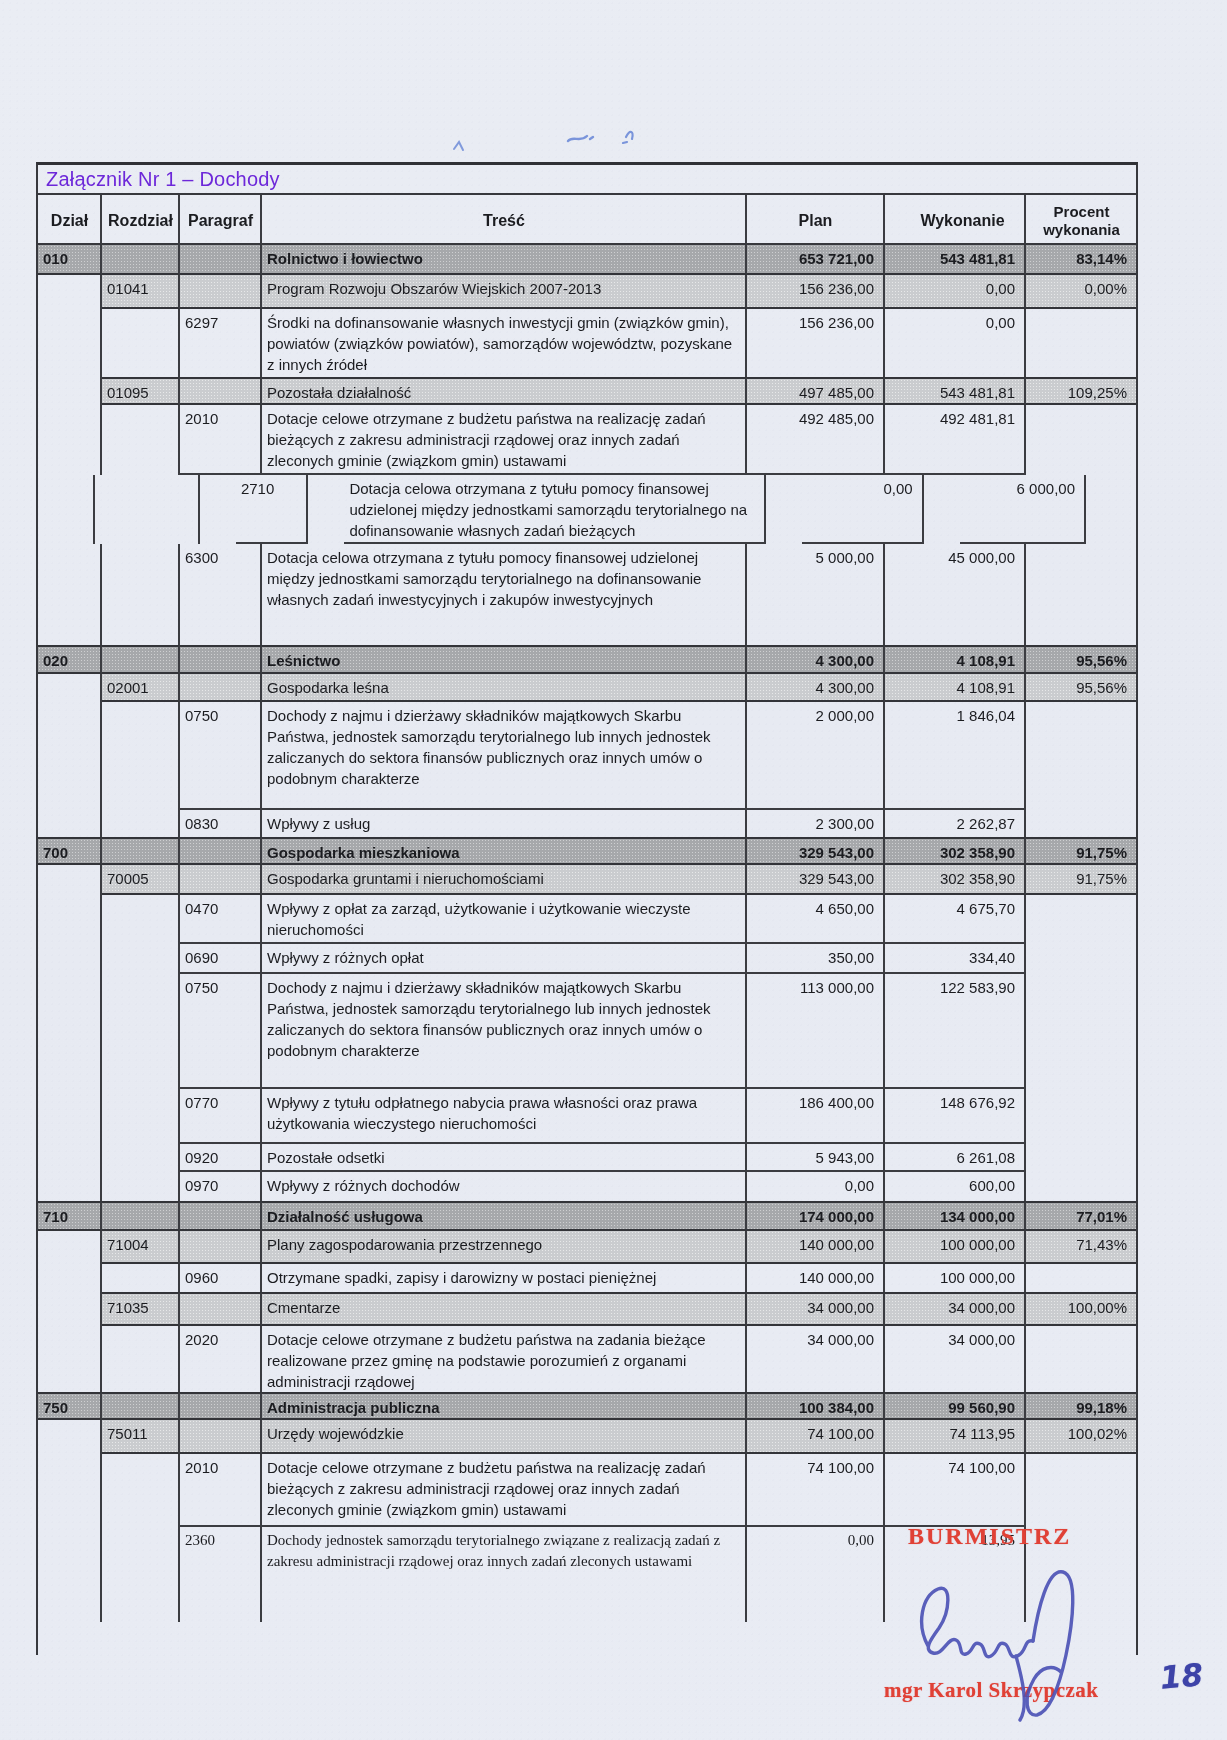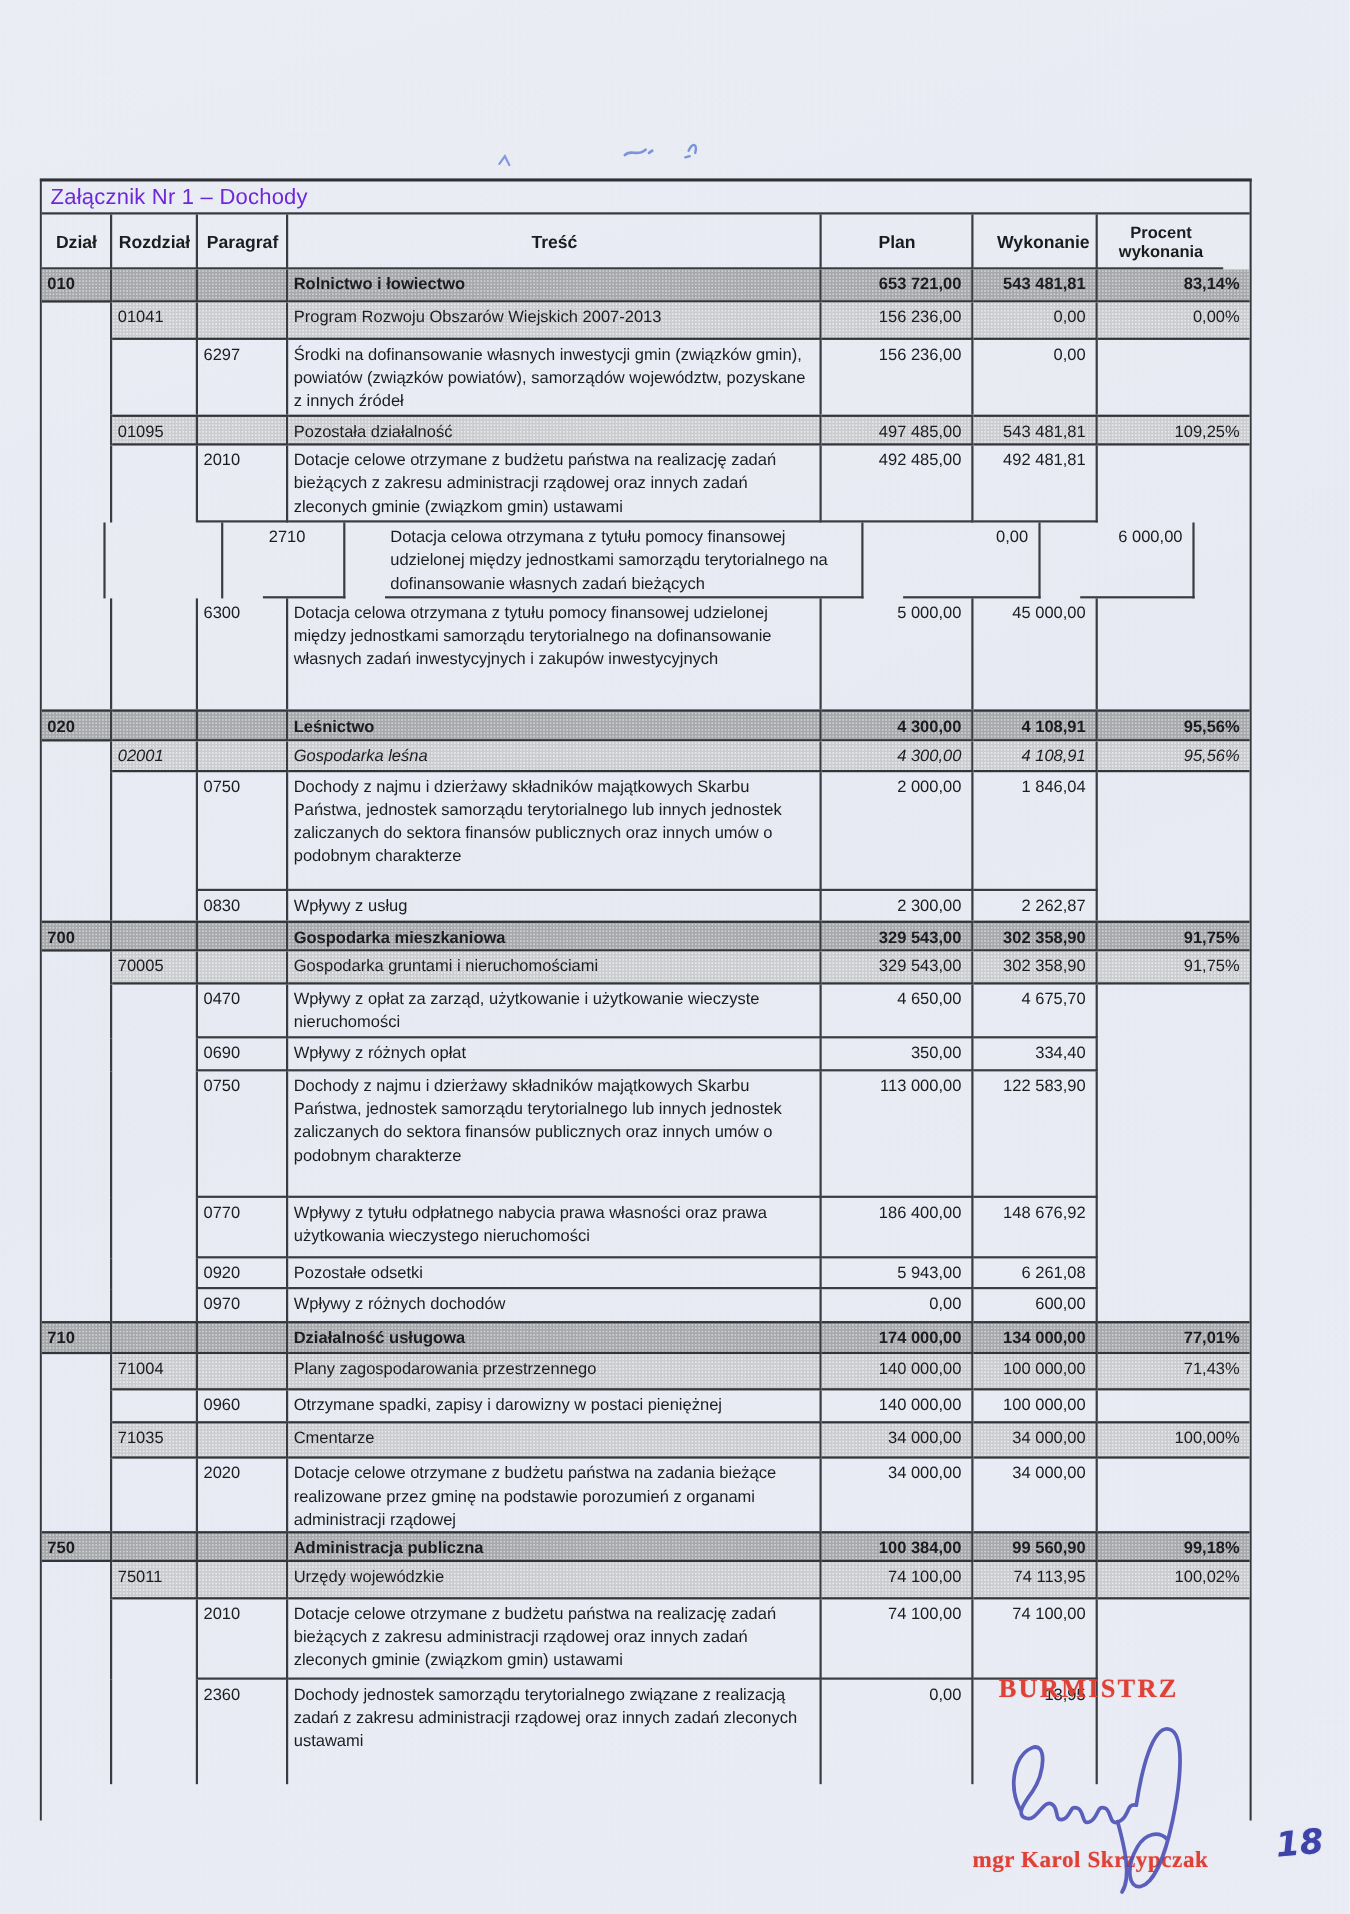--- a/index.html
+++ b/index.html
@@ -25,21 +25,21 @@
     font-weight:bold;font-size:16px;border-bottom:2px solid #37383d;line-height:18px;}
 
   .row{display:flex;box-sizing:border-box;position:relative;}
   .c{box-sizing:border-box;border-right:2px solid #3b3c41;padding:3px 4px 0 5px;
      font-size:15px;line-height:21px;overflow:hidden;}
   .c1{width:64px;}
   .c2{width:78px;}
   .c3{width:82px;}
   .c4{width:485px;}
   .c5{width:138px;}
-  .c6{width:113px;padding-left:20px;}
+  .c6{width:141px;padding-left:20px;}
   .c7{flex:1;border-right:none;}
   .val{text-align:right;padding-right:9px;white-space:nowrap;}
 
   
   .bb-mid .c3,.bb-mid .c4,.bb-mid .c5,.bb-mid .c6{border-bottom:2px solid #3b3c41;}
   .r-dzial .c{border-bottom:2px solid #333439;}
   .r-dzial.bt .c{border-top:2px solid #333439;}
   .r-rozdzial .c2,.r-rozdzial .c3,.r-rozdzial .c4,.r-rozdzial .c5,.r-rozdzial .c6,.r-rozdzial .c7{border-bottom:2px solid #333439;}
   .r-rozdzial.bt .c2,.r-rozdzial.bt .c3,.r-rozdzial.bt .c4,.r-rozdzial.bt .c5,.r-rozdzial.bt .c6,.r-rozdzial.bt .c7{border-top:2px solid #333439;}
 
@@ -154,21 +154,21 @@
   </div>
         <div class="row r-dzial bt" style="min-height: 29px;">
     <div class="c c1">020</div>
     <div class="c c2"></div>
     <div class="c c3"></div>
     <div class="c c4">Leśnictwo</div>
     <div class="c c5 val">4 300,00</div>
     <div class="c c6 val">4 108,91</div>
     <div class="c c7 val">95,56%</div>
   </div>
-        <div class="row r-rozdzial" style="min-height: 28px; font-style: italic;">
+        <div class="row r-rozdzial" style="min-height: 28px;">
     <div class="c c1"></div>
     <div class="c c2">02001</div>
     <div class="c c3"></div>
     <div class="c c4">Gospodarka leśna</div>
     <div class="c c5 val">4 300,00</div>
     <div class="c c6 val">4 108,91</div>
     <div class="c c7 val">95,56%</div>
   </div>
         <div class="row r-paragraf bb-mid" style="min-height: 108px;">
     <div class="c c1"></div>
@@ -325,21 +325,21 @@
   </div>
         <div class="row r-paragraf bb-mid" style="min-height: 73px;">
     <div class="c c1"></div>
     <div class="c c2"></div>
     <div class="c c3">2010</div>
     <div class="c c4">Dotacje celowe otrzymane z budżetu państwa na realizację zadań bieżących z zakresu administracji rządowej  oraz innych zadań zleconych gminie (związkom gmin) ustawami</div>
     <div class="c c5 val">74 100,00</div>
     <div class="c c6 val">74 100,00</div>
     <div class="c c7 val"></div>
   </div>
-        <div class="row r-paragraf" style="min-height: 95px;">
+        <div class="row r-paragraf" style="min-height: 95px; font-family: Liberation Serif, serif;">
     <div class="c c1"></div>
     <div class="c c2"></div>
     <div class="c c3">2360</div>
     <div class="c c4">Dochody jednostek samorządu terytorialnego związane z realizacją zadań z zakresu administracji rządowej  oraz innych zadań zleconych ustawami</div>
     <div class="c c5 val">0,00</div>
     <div class="c c6 val">13,95</div>
     <div class="c c7 val"></div>
   </div>
       </div>
   </div>

